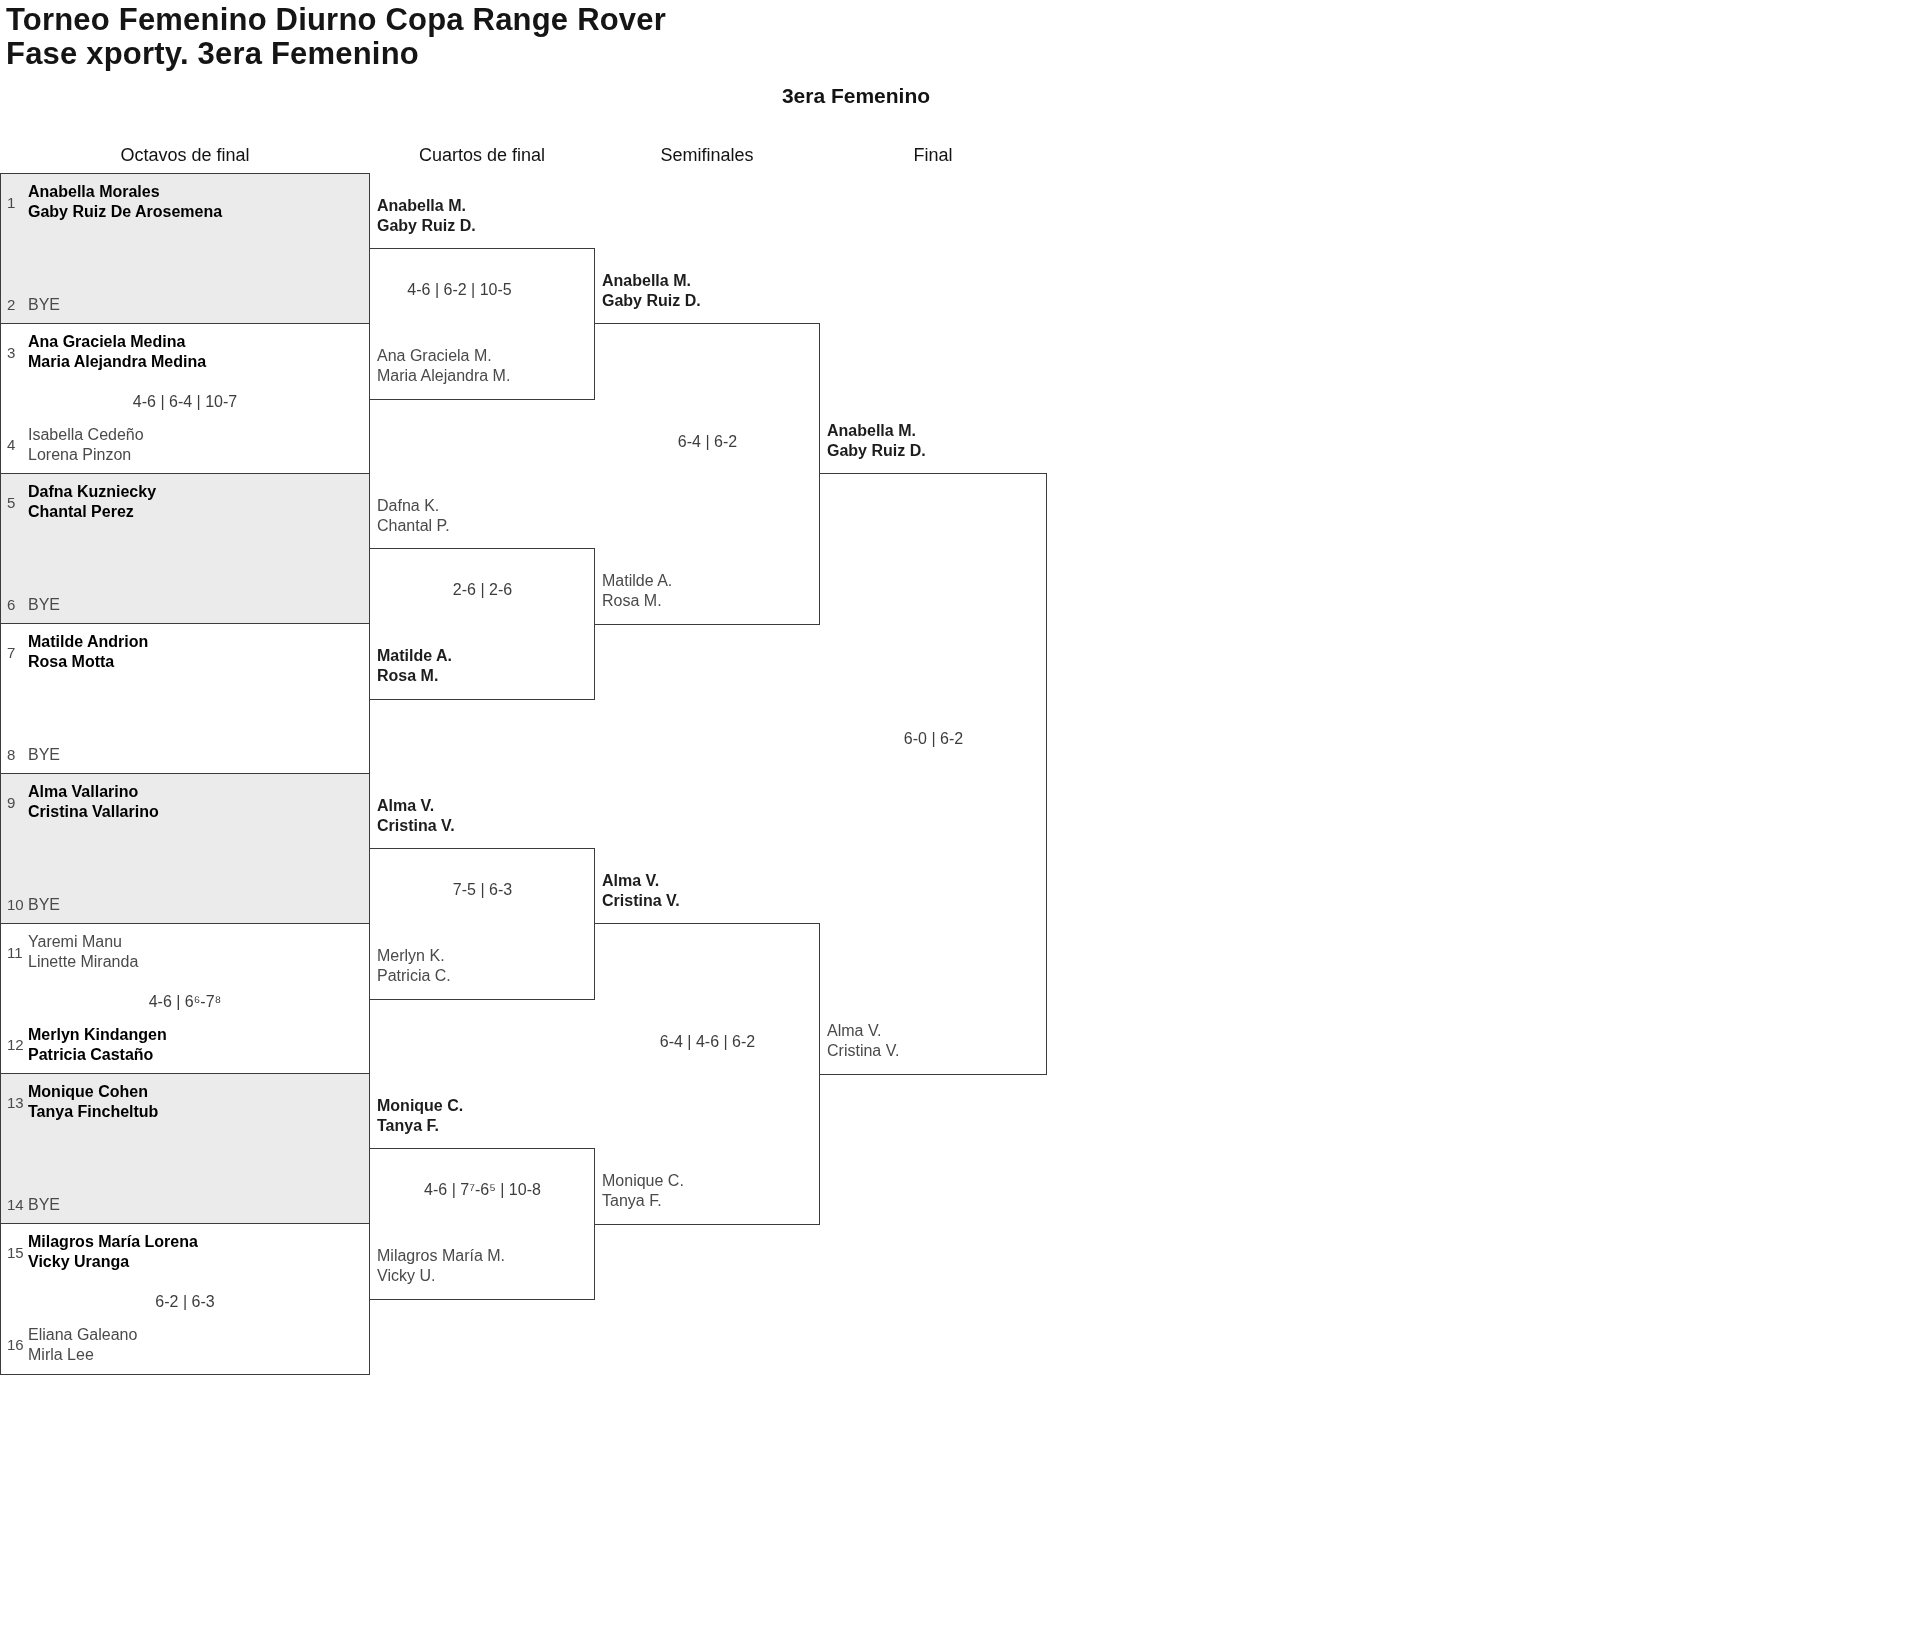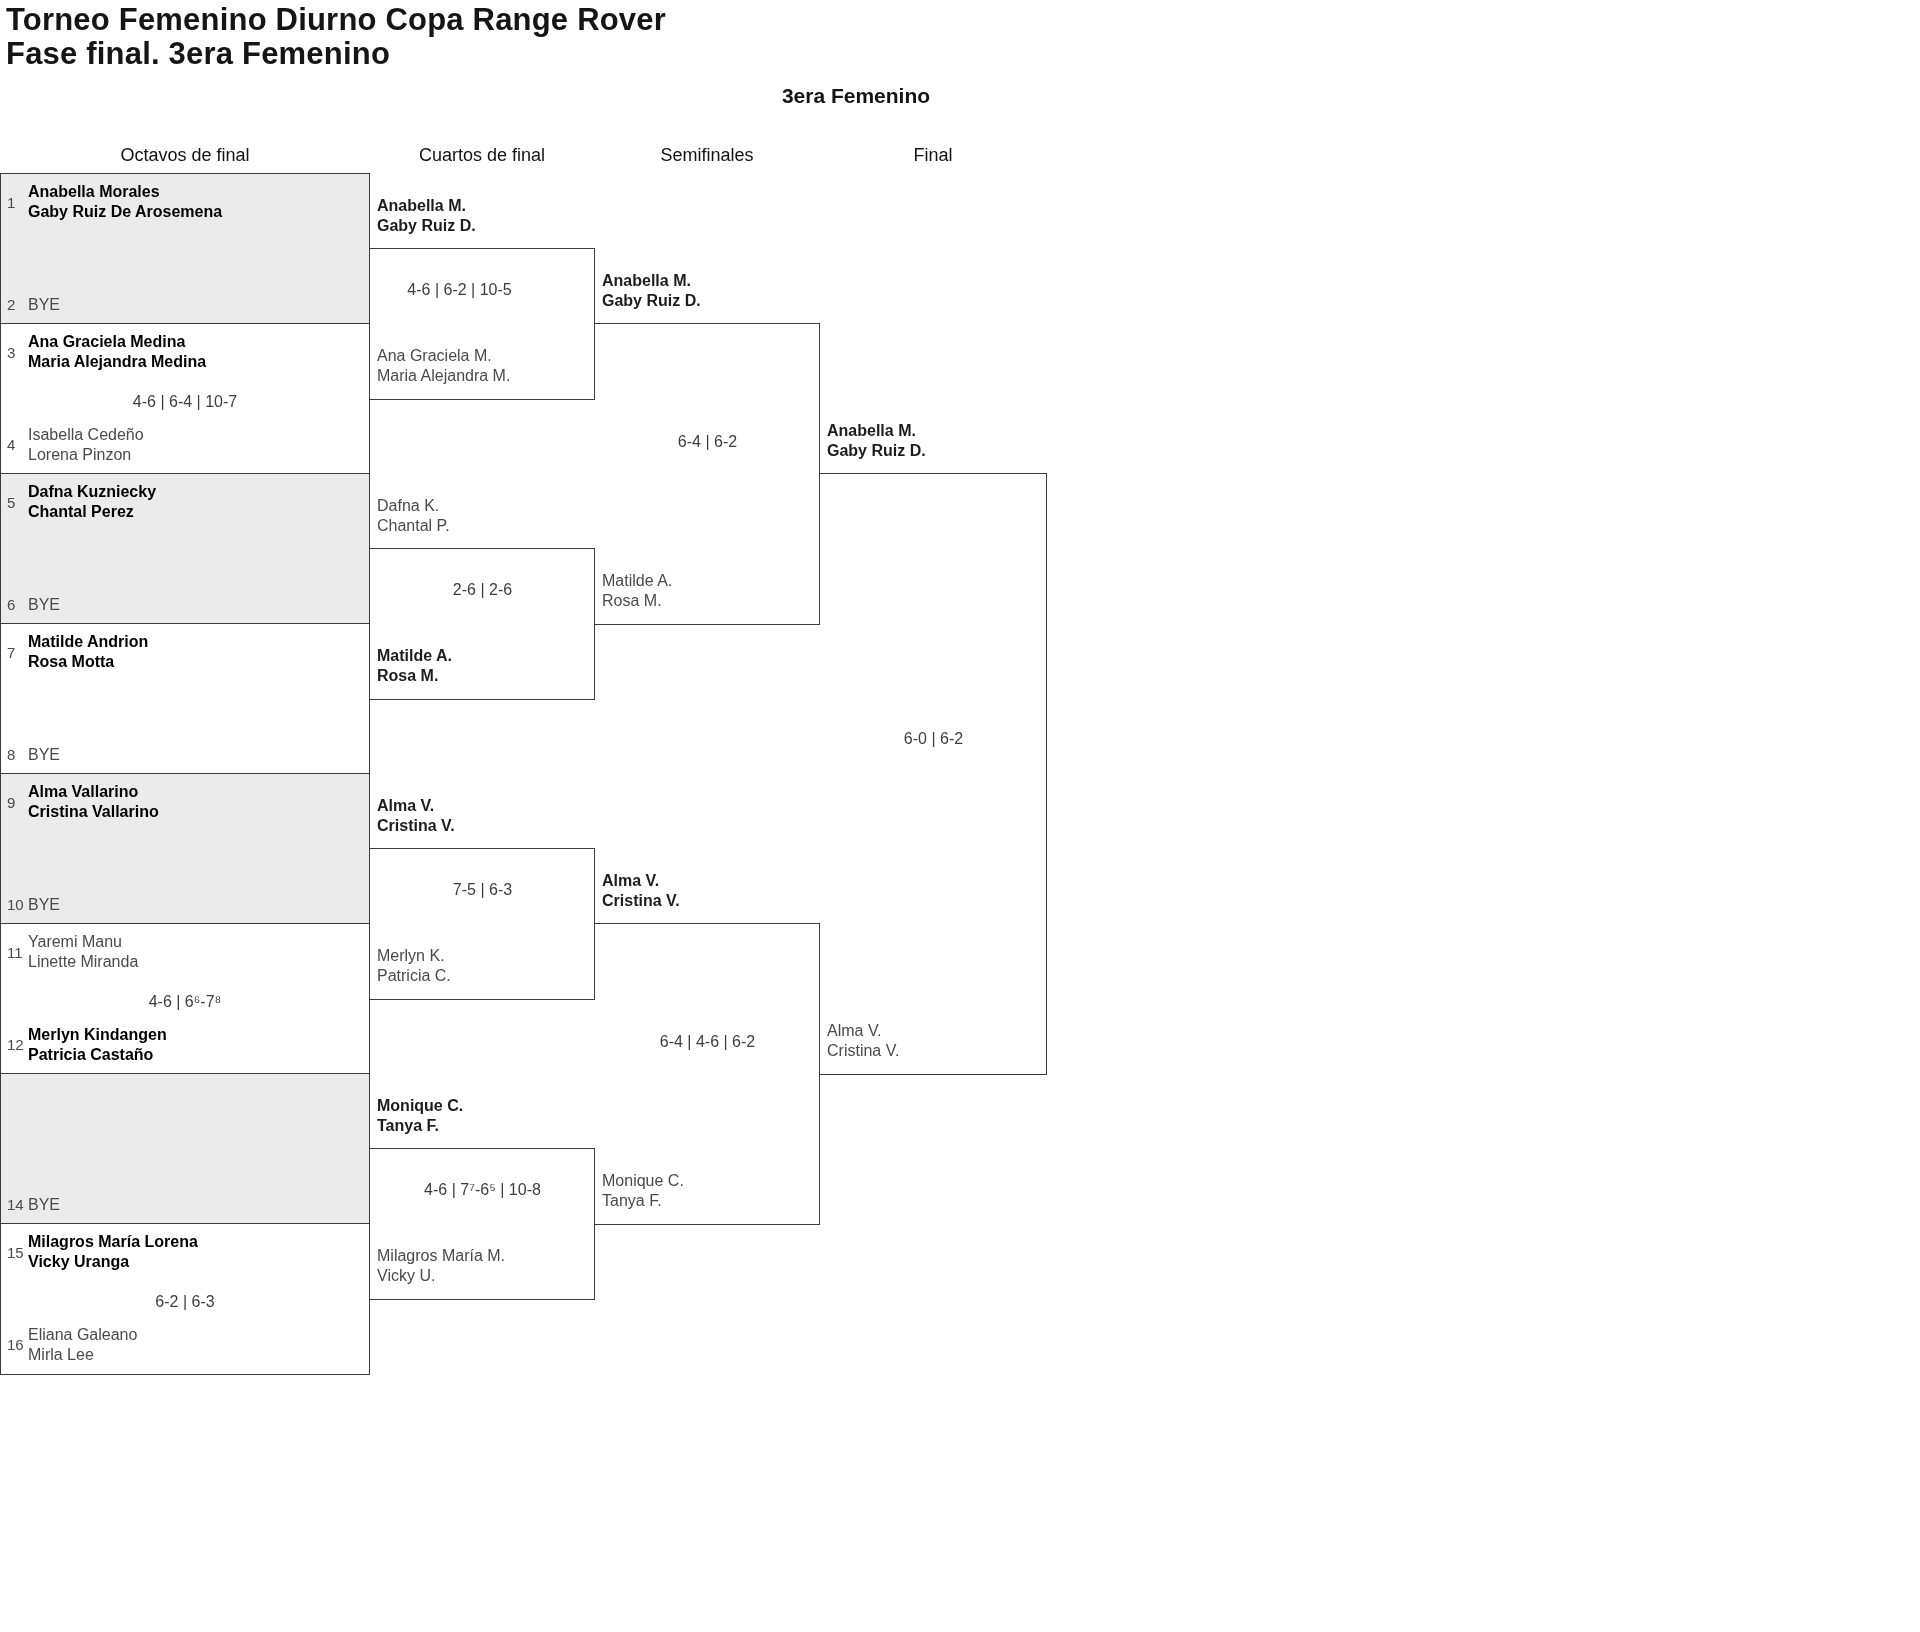--- a/index.html
+++ b/index.html
@@ -48,21 +48,21 @@
   .tlabel.w{color:#1d1d1d;font-weight:700;}
   .rscore{position:absolute;text-align:center;font-size:16px;line-height:20px;color:#3d3d3d;white-space:nowrap;}
 </style>
 </head>
 <body>
 
 <div class="stage">
 
   <div class="title">
     <div>Torneo Femenino Diurno Copa Range Rover</div>
-    <div>Fase final. 3era Femenino</div>
+    <div>Fase xporty. 3era Femenino</div>
   </div>
 
 
   <div class="category">3era Femenino</div>
 
   <div class="round-header" style="left:185px;">Octavos de final</div>
   <div class="round-header" style="left:482px;">Cuartos de final</div>
   <div class="round-header" style="left:707px;">Semifinales</div>
   <div class="round-header" style="left:933px;">Final</div>
 
@@ -160,20 +160,27 @@
     <div class="entry ebot">
       <span class="seed">12</span>
       <div class="names w">
         <div>Merlyn Kindangen</div>
         <div>Patricia Castaño</div>
       </div>
     </div>
   </div>
 
   <div class="obox gray" style="top:1073px;">
+    <div class="entry etop">
+      <span class="seed">13</span>
+      <div class="names w">
+        <div>Monique Cohen</div>
+        <div>Tanya Fincheltub</div>
+      </div>
+    </div>
     <div class="entry ebot">
       <span class="seed">14</span>
       <div class="names">
         <div>BYE</div>
       </div>
     </div>
   </div>
 
   <div class="obox" style="top:1223px;">
     <div class="entry etop">

